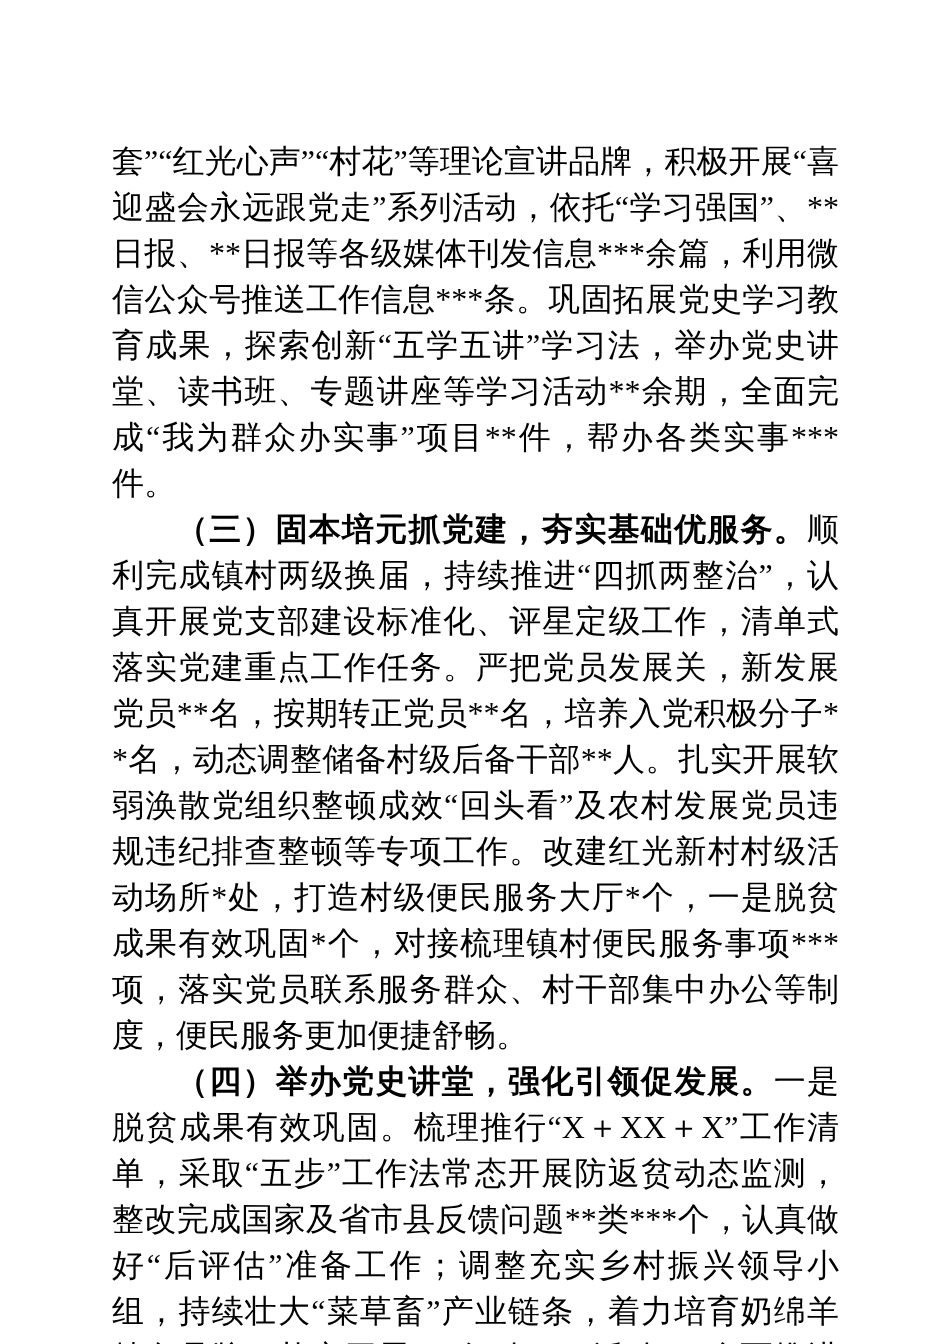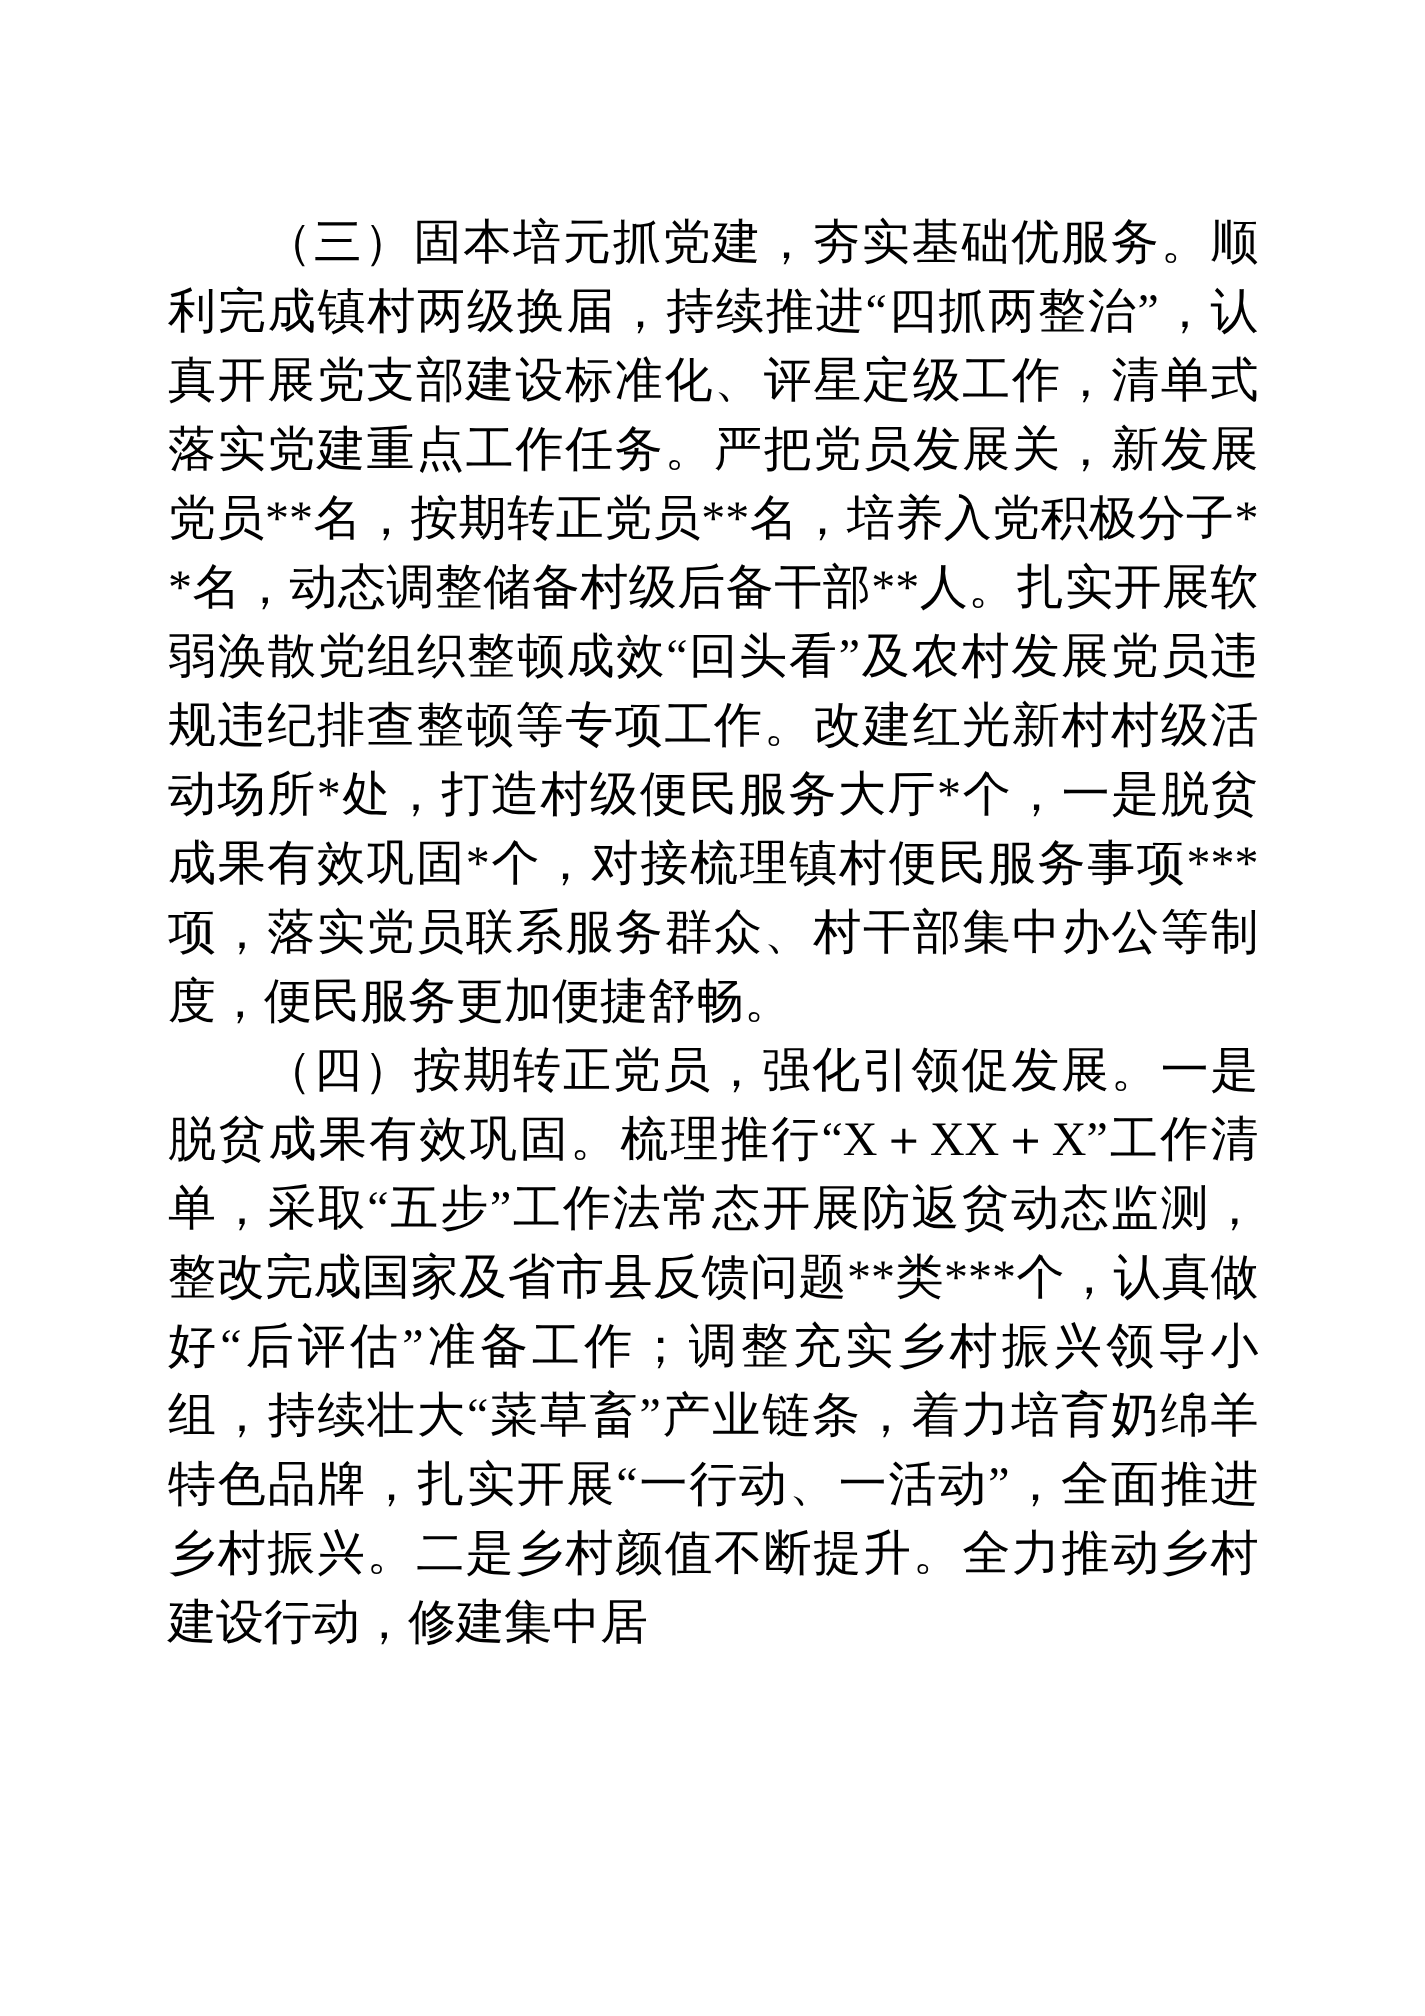--- a/index.html
+++ b/index.html
@@ -34,24 +34,25 @@
     padding: 0;
     word-break: break-all;
   }
   .para.indent {
     text-indent: 2em;
   }
   .seg {
     font-weight: normal;
   }
   .seg-bold {
-    font-weight: normal;
+    font-weight: bold;
   }
 </style>
 </head>
 <body>
 
 <div class="page">
   <div class="content" id="doc-body">
+      <p class="para"><span class="seg">套”“红光心声”“村花”等理论宣讲品牌，积极开展“喜迎盛会永远跟党走”系列活动，依托“学习强国”、**日报、**日报等各级媒体刊发信息***余篇，利用微信公众号推送工作信息***条。巩固拓展党史学习教育成果，探索创新“五学五讲”学习法，举办党史讲堂、读书班、专题讲座等学习活动**余期，全面完成“我为群众办实事”项目**件，帮办各类实事***件。</span></p>
       <p class="para indent"><span class="seg-bold">（三）固本培元抓党建，夯实基础优服务。</span><span class="seg">顺利完成镇村两级换届，持续推进“四抓两整治”，认真开展党支部建设标准化、评星定级工作，清单式落实党建重点工作任务。严把党员发展关，新发展党员**名，按期转正党员**名，培养入党积极分子**名，动态调整储备村级后备干部**人。扎实开展软弱涣散党组织整顿成效“回头看”及农村发展党员违规违纪排查整顿等专项工作。改建红光新村村级活动场所*处，打造村级便民服务大厅*个，一是脱贫成果有效巩固*个，对接梳理镇村便民服务事项***项，落实党员联系服务群众、村干部集中办公等制度，便民服务更加便捷舒畅。</span></p>
-      <p class="para indent"><span class="seg-bold">（四）按期转正党员，强化引领促发展。</span><span class="seg">一是脱贫成果有效巩固。梳理推行“X＋XX＋X”工作清单，采取“五步”工作法常态开展防返贫动态监测，整改完成国家及省市县反馈问题**类***个，认真做好“后评估”准备工作；调整充实乡村振兴领导小组，持续壮大“菜草畜”产业链条，着力培育奶绵羊特色品牌，扎实开展“一行动、一活动”，全面推进乡村振兴。二是乡村颜值不断提升。全力推动乡村建设行动，修建集中居</span></p>
+      <p class="para indent"><span class="seg-bold">（四）举办党史讲堂，强化引领促发展。</span><span class="seg">一是脱贫成果有效巩固。梳理推行“X＋XX＋X”工作清单，采取“五步”工作法常态开展防返贫动态监测，整改完成国家及省市县反馈问题**类***个，认真做好“后评估”准备工作；调整充实乡村振兴领导小组，持续壮大“菜草畜”产业链条，着力培育奶绵羊特色品牌，扎实开展“一行动、一活动”，全面推进乡村振兴。二是乡村颜值不断提升。全力推动乡村建设行动，修建集中居</span></p>
     </div>
 </div>
 
 </body></html>

